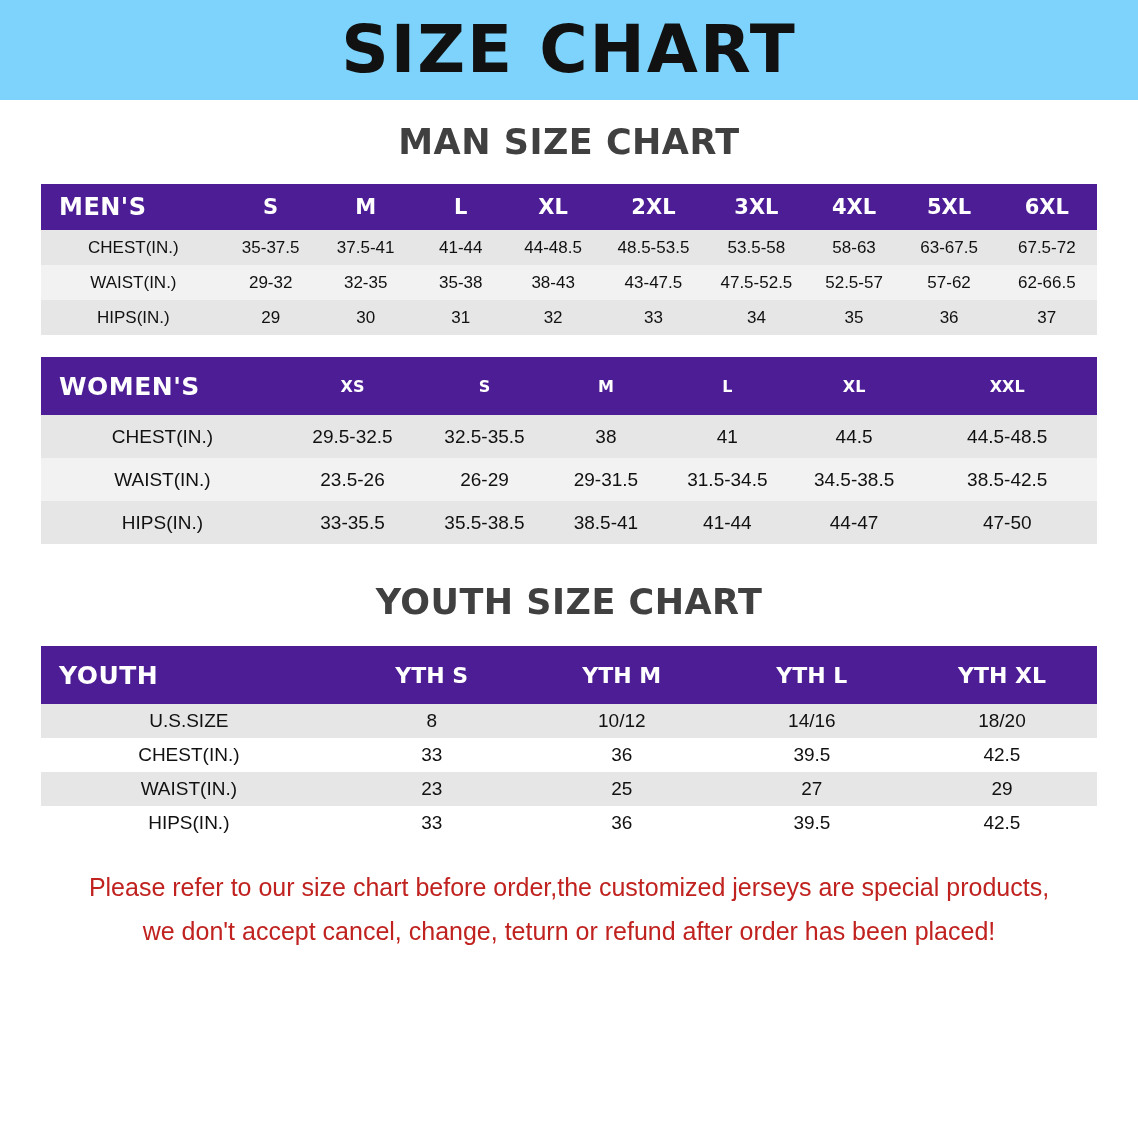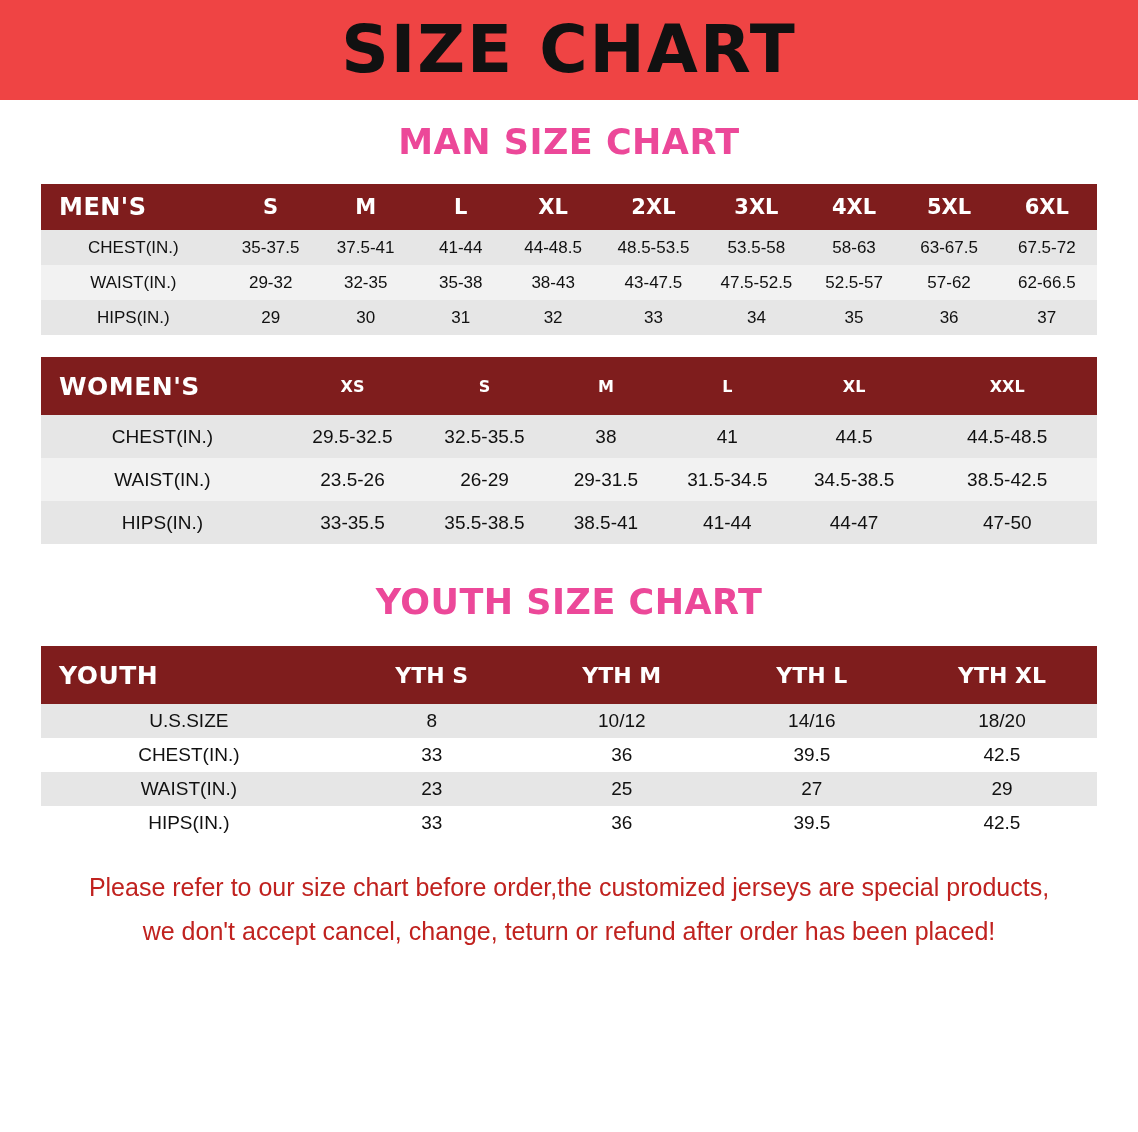--- a/index.html
+++ b/index.html
@@ -18,41 +18,41 @@
     position: relative;
     width: 1138px;
     height: 1132px;
     background: #ffffff;
   }
 
   
   .banner {
     width: 1138px;
     height: 100px;
-    background: #ef4444;
+    background: #7dd3fc;
     display: flex;
     align-items: center;
     justify-content: center;
   }
   .banner-title {
     font-family: "DejaVu Sans", sans-serif;
     font-weight: bold;
     font-size: 66px;
     letter-spacing: 2px;
     color: #111111;
     line-height: 1;
     text-align: center;
   }
 
   
   .section-title {
     text-align: center;
     font-family: "DejaVu Sans", sans-serif;
     font-weight: bold;
-    color: #ec4899;
+    color: #404040;
   }
   .title-man {
     font-size: 35px;
     margin-top: 22px;
     letter-spacing: 0.5px;
   }
   .title-women {
     font-size: 35px;
     margin-top: 30px;
     letter-spacing: 0.5px;
@@ -77,21 +77,21 @@
   table.size-table td {
     text-align: center;
     font-size: 17px;
     font-family: "Liberation Sans", sans-serif;
     color: #111111;
     padding: 0;
     white-space: nowrap;
   }
   
   table.size-table thead tr {
-    background: #7f1d1d;
+    background: #4c1d95;
   }
   table.size-table thead th {
     color: #ffffff;
     font-weight: bold;
     height: 44px;
     font-size: 21px;
     font-family: "DejaVu Sans", sans-serif;
   }
   table.size-table thead th.rowhead {
     text-align: left;

